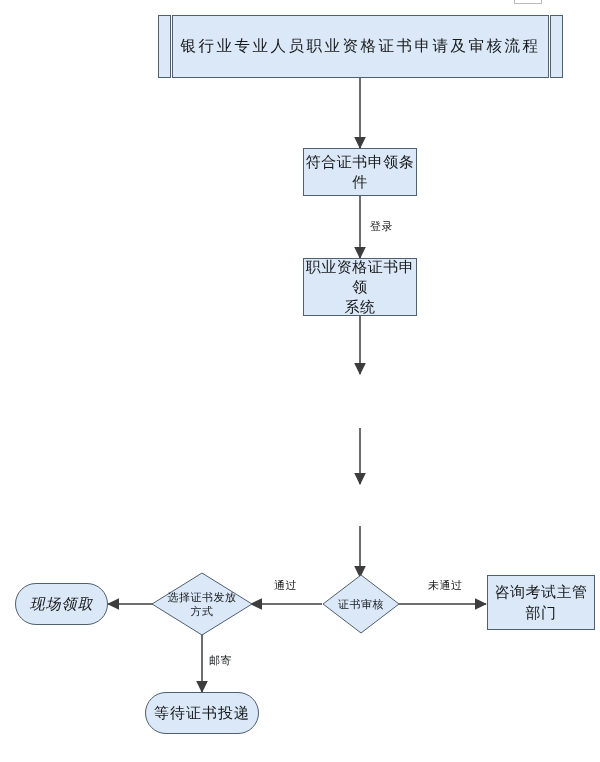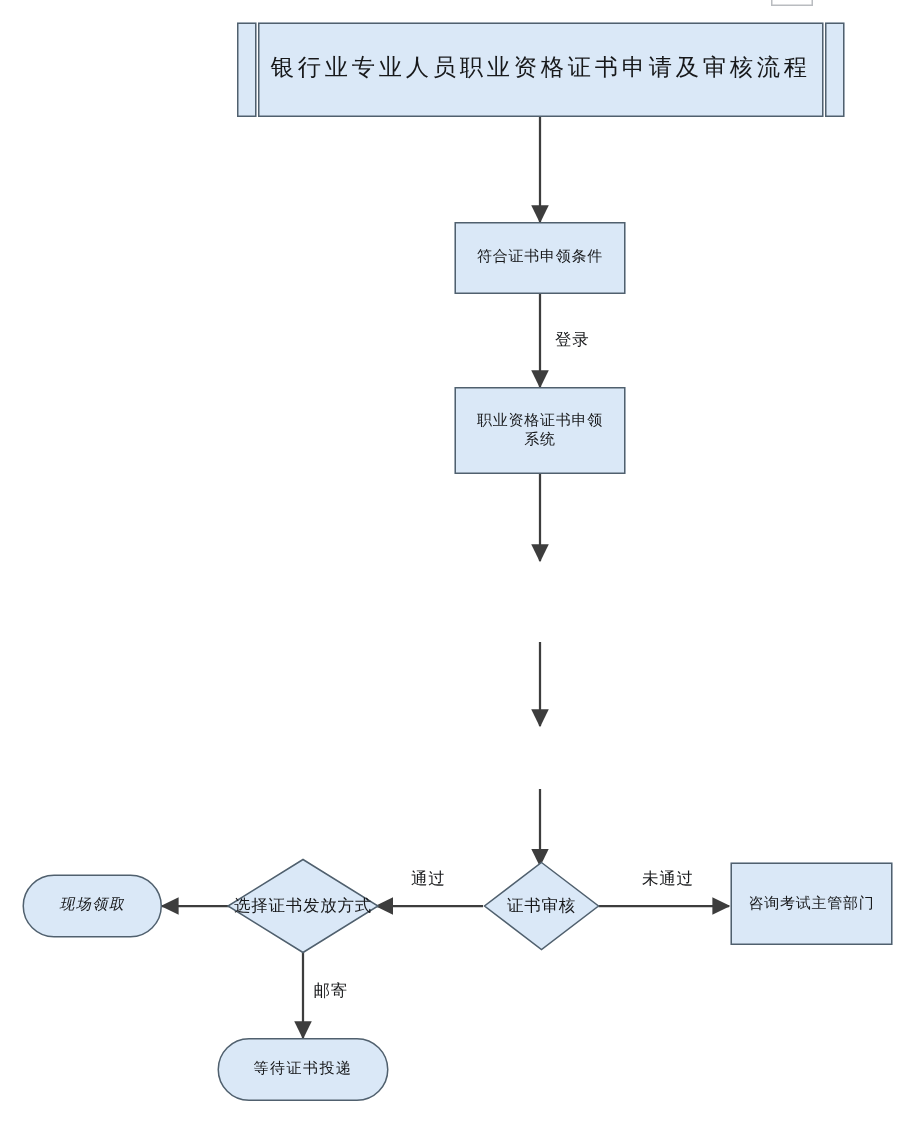--- a/index.html
+++ b/index.html
@@ -23,21 +23,21 @@
   }
   .node {
     position: absolute;
     box-sizing: border-box;
     background: #dae8f7;
     border: 1px solid #50606e;
     display: flex;
     align-items: center;
     justify-content: center;
     text-align: center;
-    font-size: 10px;
+    font-size: 15px;
     line-height: 1.35;
     letter-spacing: 0.5px;
     color: #17181a;
     z-index: 3;
   }
   .node.title {
     font-size: 15.5px;
     letter-spacing: 2.5px;
     font-weight: normal;
   }
@@ -135,21 +135,21 @@
     <svg width="78" height="60" viewBox="0 0 78 60" xmlns="http://www.w3.org/2000/svg">
       <polygon points="39,1 77,30 39,59 1,30" fill="#dae8f7" stroke="#50606e" stroke-width="1"></polygon>
     </svg>
     <div class="dtext">证书审核</div>
   </div>
 
   <div class="diamond" style="left:151px; top:572px; width:102px; height:64px;">
     <svg width="102" height="64" viewBox="0 0 102 64" xmlns="http://www.w3.org/2000/svg">
       <polygon points="51,1 101,32 51,63 1,32" fill="#dae8f7" stroke="#50606e" stroke-width="1"></polygon>
     </svg>
-    <div class="dtext" style="">
+    <div class="dtext" style="flex-direction:column;">
       <span>选择证书发放</span>
       <span>方式</span>
     </div>
   </div>
 
   <div class="node" style="left:487px; top:575px; width:108px; height:55px;">咨询考试主管部门</div>
 
   <div class="node pill" style="left:15px; top:583px; width:93px; height:42px;font-style:italic;">现场领取</div>
 
   <div class="node pill" style="left:145px; top:692px; width:114px; height:42px;">等待证书投递</div>

